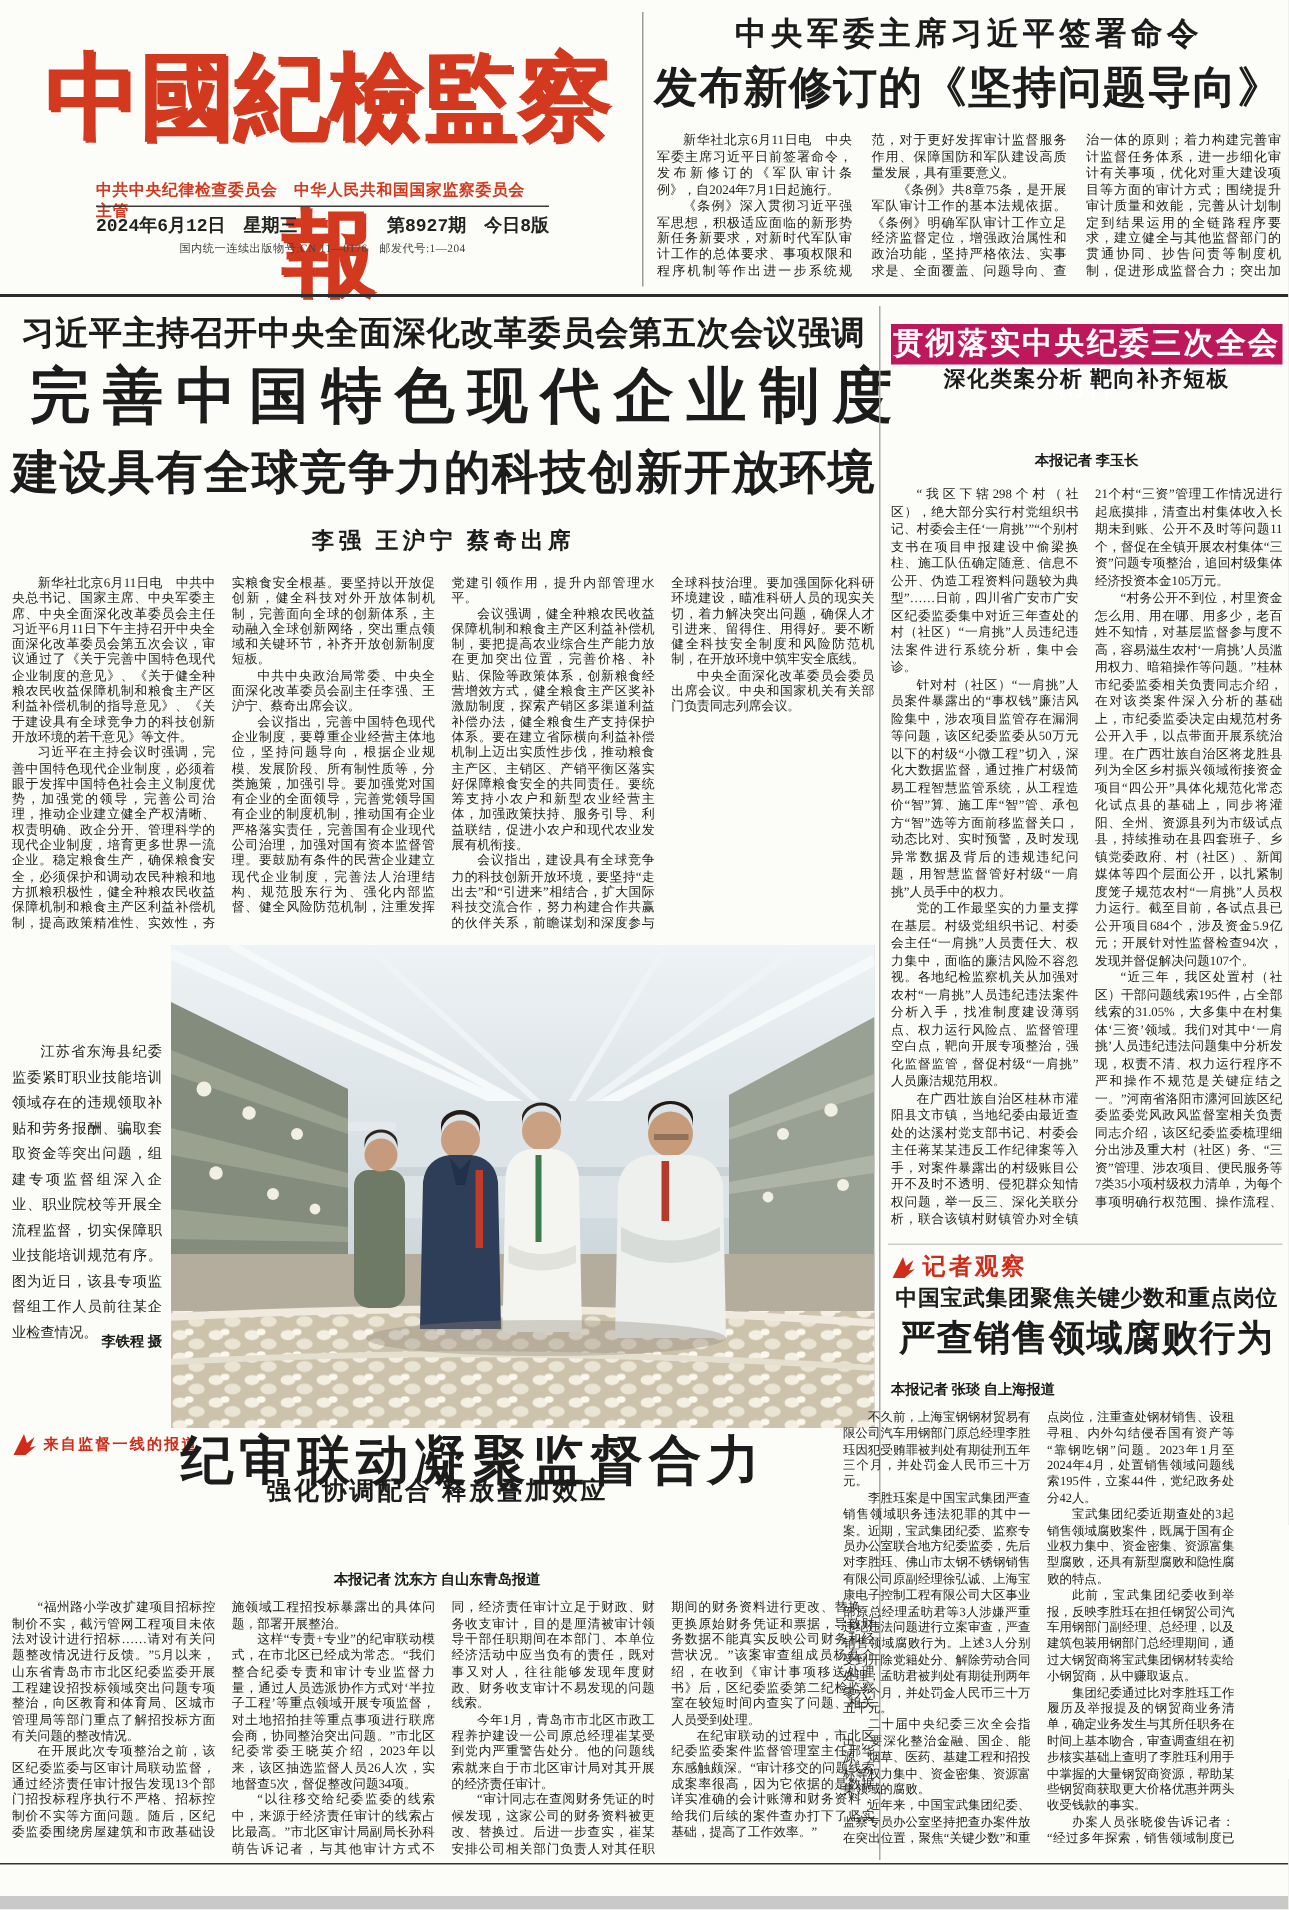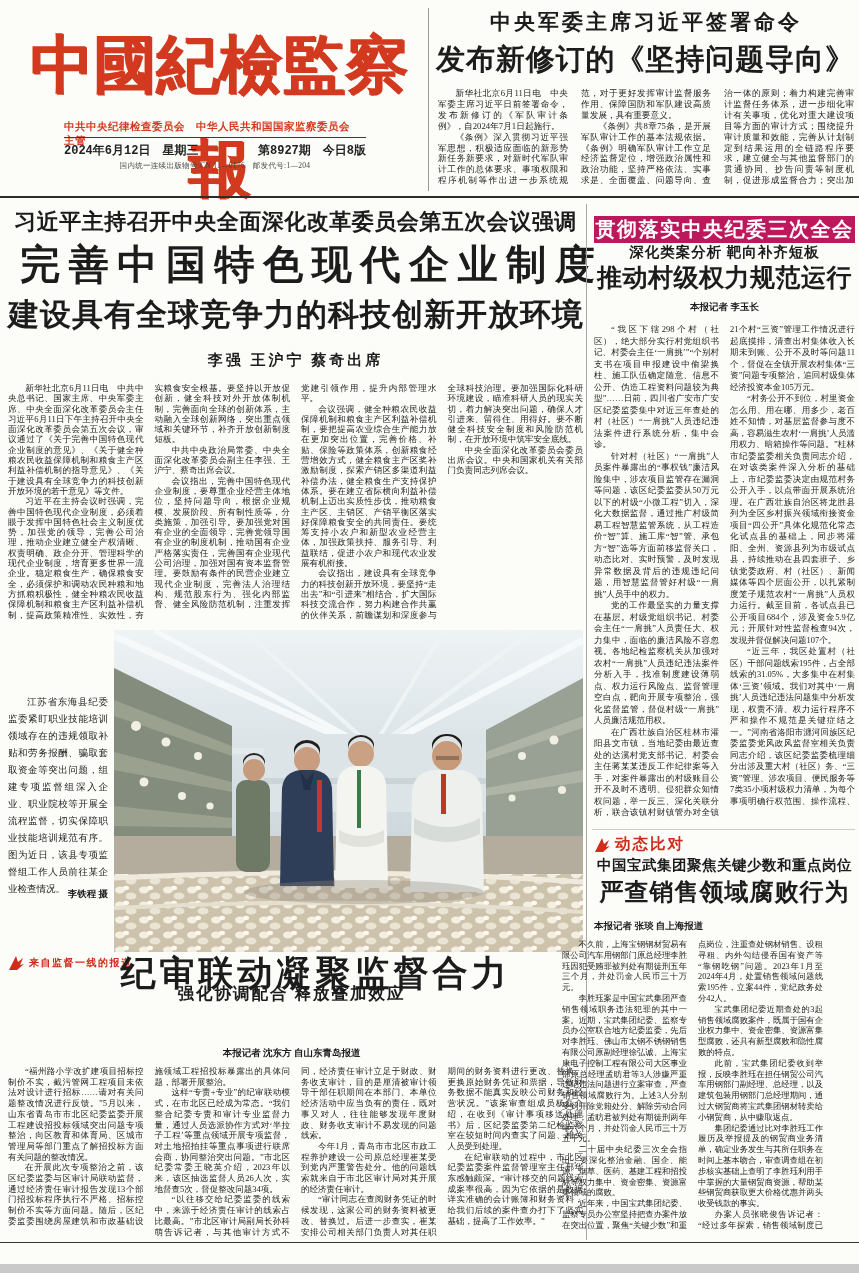--- a/index.html
+++ b/index.html
@@ -206,37 +206,36 @@
       <p class="para">这样“专责+专业”的纪审联动模式，在市北区已经成为常态。“我们整合纪委专责和审计专业监督力量，通过人员选派协作方式对‘半拉子工程’等重点领域开展专项监督，对土地招拍挂等重点事项进行联席会商，协同整治突出问题。”市北区纪委常委王晓英介绍，2023年以来，该区抽选监督人员26人次，实地督查5次，督促整改问题34项。</p>
       <p class="para">“以往移交给纪委监委的线索中，来源于经济责任审计的线索占比最高。”市北区审计局副局长孙科萌告诉记者，与其他审计方式不同，经济责任审计立足于财政、财务收支审计，目的是厘清被审计领导干部任职期间在本部门、本单位经济活动中应当负有的责任，既对事又对人，往往能够发现年度财政、财务收支审计不易发现的问题线索。</p>
       <p class="para">今年1月，青岛市市北区市政工程养护建设一公司原总经理崔某受到党内严重警告处分。他的问题线索就来自于市北区审计局对其开展的经济责任审计。</p>
       <p class="para">“审计同志在查阅财务凭证的时候发现，这家公司的财务资料被更改、替换过。后进一步查实，崔某安排公司相关部门负责人对其任职期间的财务资料进行更改、替换、更换原始财务凭证和票据，导致财务数据不能真实反映公司财务和经营状况。”该案审查组成员杨磊介绍，在收到《审计事项移送处理书》后，区纪委监委第二纪检监察室在较短时间内查实了问题、相关人员受到处理。</p>
       <p class="para">在纪审联动的过程中，市北区纪委监委案件监督管理室主任邢华东感触颇深。“审计移交的问题线索成案率很高，因为它依据的是数据详实准确的会计账簿和财务资料，给我们后续的案件查办打下了坚实基础，提高了工作效率。”</p>
     </div>
 
   <div class="abs col-vrule"></div>
   <div class="abs rc-banner">贯彻落实中央纪委三次全会精神</div>
   <div class="abs rc-kicker">深化类案分析 靶向补齐短板</div>
-  <div class="abs rc-headline">推动村级权力规范运行</div>
   <div class="abs rc-byline">本报记者 李玉长</div>
   <div class="abs body rc-body">
       <p class="para">“我区下辖298个村（社区），绝大部分实行村党组织书记、村委会主任‘一肩挑’”“个别村支书在项目申报建设中偷梁换柱、施工队伍确定随意、信息不公开、伪造工程资料问题较为典型”……日前，四川省广安市广安区纪委监委集中对近三年查处的村（社区）“一肩挑”人员违纪违法案件进行系统分析，集中会诊。</p>
       <p class="para">针对村（社区）“一肩挑”人员案件暴露出的“事权钱”廉洁风险集中，涉农项目监管存在漏洞等问题，该区纪委监委从50万元以下的村级“小微工程”切入，深化大数据监督，通过推广村级简易工程智慧监管系统，从工程造价“智”算、施工库“智”管、承包方“智”选等方面前移监督关口，动态比对、实时预警，及时发现异常数据及背后的违规违纪问题，用智慧监督管好村级“一肩挑”人员手中的权力。</p>
       <p class="para">党的工作最坚实的力量支撑在基层。村级党组织书记、村委会主任“一肩挑”人员责任大、权力集中，面临的廉洁风险不容忽视。各地纪检监察机关从加强对农村“一肩挑”人员违纪违法案件分析入手，找准制度建设薄弱点、权力运行风险点、监督管理空白点，靶向开展专项整治，强化监督监管，督促村级“一肩挑”人员廉洁规范用权。</p>
       <p class="para">在广西壮族自治区桂林市灌阳县文市镇，当地纪委由最近查处的达溪村党支部书记、村委会主任蒋某某违反工作纪律案等入手，对案件暴露出的村级账目公开不及时不透明、侵犯群众知情权问题，举一反三、深化关联分析，联合该镇村财镇管办对全镇21个村“三资”管理工作情况进行起底摸排，清查出村集体收入长期未到账、公开不及时等问题11个，督促在全镇开展农村集体“三资”问题专项整治，追回村级集体经济投资本金105万元。</p>
       <p class="para">“村务公开不到位，村里资金怎么用、用在哪、用多少，老百姓不知情，对基层监督参与度不高，容易滋生农村‘一肩挑’人员滥用权力、暗箱操作等问题。”桂林市纪委监委相关负责同志介绍，在对该类案件深入分析的基础上，市纪委监委决定由规范村务公开入手，以点带面开展系统治理。在广西壮族自治区将龙胜县列为全区乡村振兴领域衔接资金项目“四公开”具体化规范化常态化试点县的基础上，同步将灌阳、全州、资源县列为市级试点县，持续推动在县四套班子、乡镇党委政府、村（社区）、新闻媒体等四个层面公开，以扎紧制度笼子规范农村“一肩挑”人员权力运行。截至目前，各试点县已公开项目684个，涉及资金5.9亿元；开展针对性监督检查94次，发现并督促解决问题107个。</p>
       <p class="para">“近三年，我区处置村（社区）干部问题线索195件，占全部线索的31.05%，大多集中在村集体‘三资’领域。我们对其中‘一肩挑’人员违纪违法问题集中分析发现，权责不清、权力运行程序不严和操作不规范是关键症结之一。”河南省洛阳市瀍河回族区纪委监委党风政风监督室相关负责同志介绍，该区纪委监委梳理细分出涉及重大村（社区）务、“三资”管理、涉农项目、便民服务等7类35小项村级权力清单，为每个事项明确行权范围、操作流程、廉政风险点，推动“一肩挑”人员在制度轨道上行使职权。</p>
     </div>
 
   <div class="abs ob-rule"></div>
   <div class="abs sec-head ob-sec">
     <svg width="17" height="16" viewBox="0 0 17 16">
       <path d="M1,15 L8,1 L10,7 L15,3 L12,10 L16,9 L9,15 Z" fill="#cf2c1a"></path>
     </svg>
-    <span>动态比对</span>
+    <span>记者观察</span>
   </div>
   <div class="abs ob-kicker">中国宝武集团聚焦关键少数和重点岗位</div>
   <div class="abs ob-headline">严查销售领域腐败行为</div>
   <div class="abs ob-byline">本报记者 张琰 自上海报道</div>
   <div class="abs body ob-body">
       <p class="para">不久前，上海宝钢钢材贸易有限公司汽车用钢部门原总经理李胜珏因犯受贿罪被判处有期徒刑五年三个月，并处罚金人民币三十万元。</p>
       <p class="para">李胜珏案是中国宝武集团严查销售领域职务违法犯罪的其中一案。近期，宝武集团纪委、监察专员办公室联合地方纪委监委，先后对李胜珏、佛山市太钢不锈钢销售有限公司原副经理徐弘诚、上海宝康电子控制工程有限公司大区事业部原总经理孟昉君等3人涉嫌严重违纪违法问题进行立案审查，严查销售领域腐败行为。上述3人分别受到开除党籍处分、解除劳动合同处理；孟昉君被判处有期徒刑两年零六个月，并处罚金人民币三十万五千元。</p>
       <p class="para">二十届中央纪委三次全会指出，要深化整治金融、国企、能源、烟草、医药、基建工程和招投标等权力集中、资金密集、资源富集领域的腐败。</p>
       <p class="para">近年来，中国宝武集团纪委、监察专员办公室坚持把查办案件放在突出位置，聚焦“关键少数”和重点岗位，注重查处钢材销售、设租寻租、内外勾结侵吞国有资产等“靠钢吃钢”问题。2023年1月至2024年4月，处置销售领域问题线索195件，立案44件，党纪政务处分42人。</p>
       <p class="para">宝武集团纪委近期查处的3起销售领域腐败案件，既属于国有企业权力集中、资金密集、资源富集型腐败，还具有新型腐败和隐性腐败的特点。</p>

